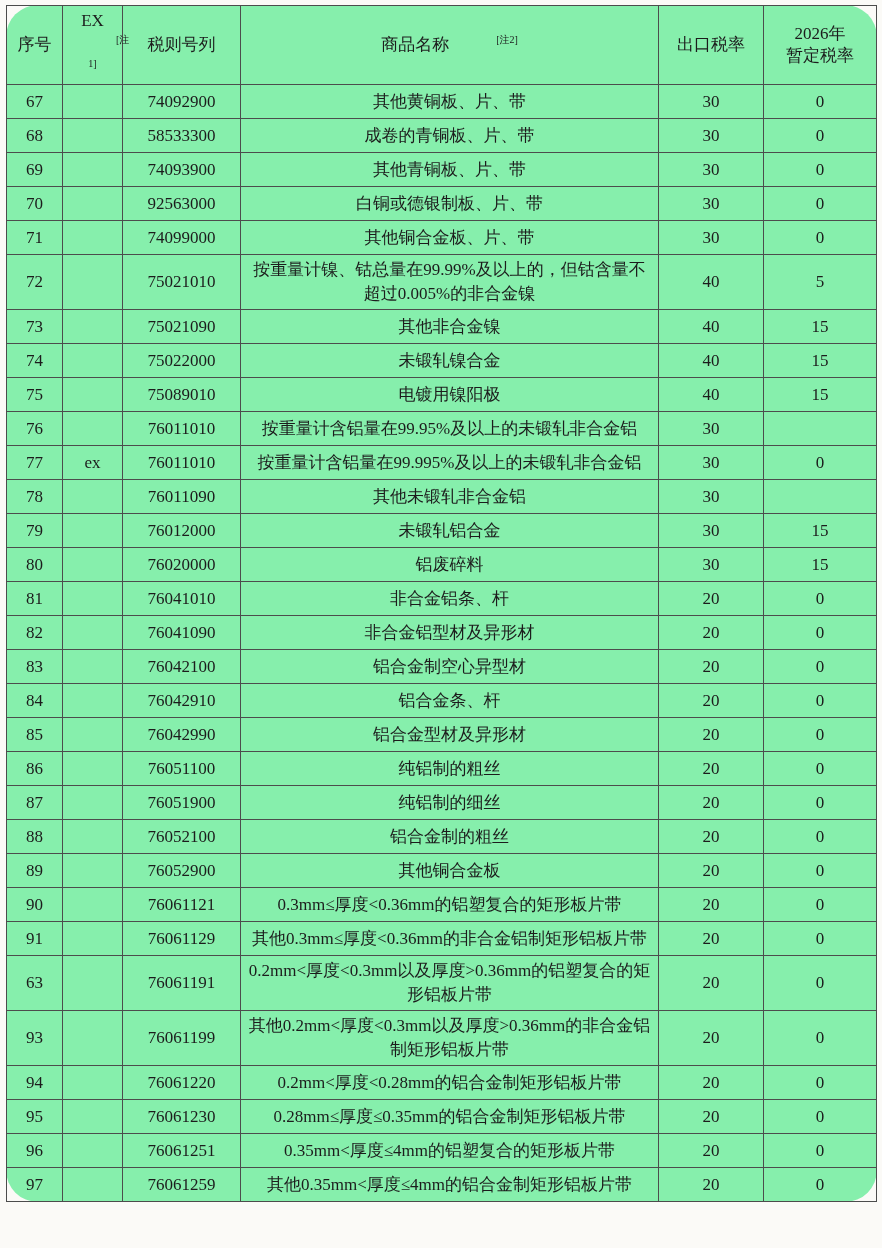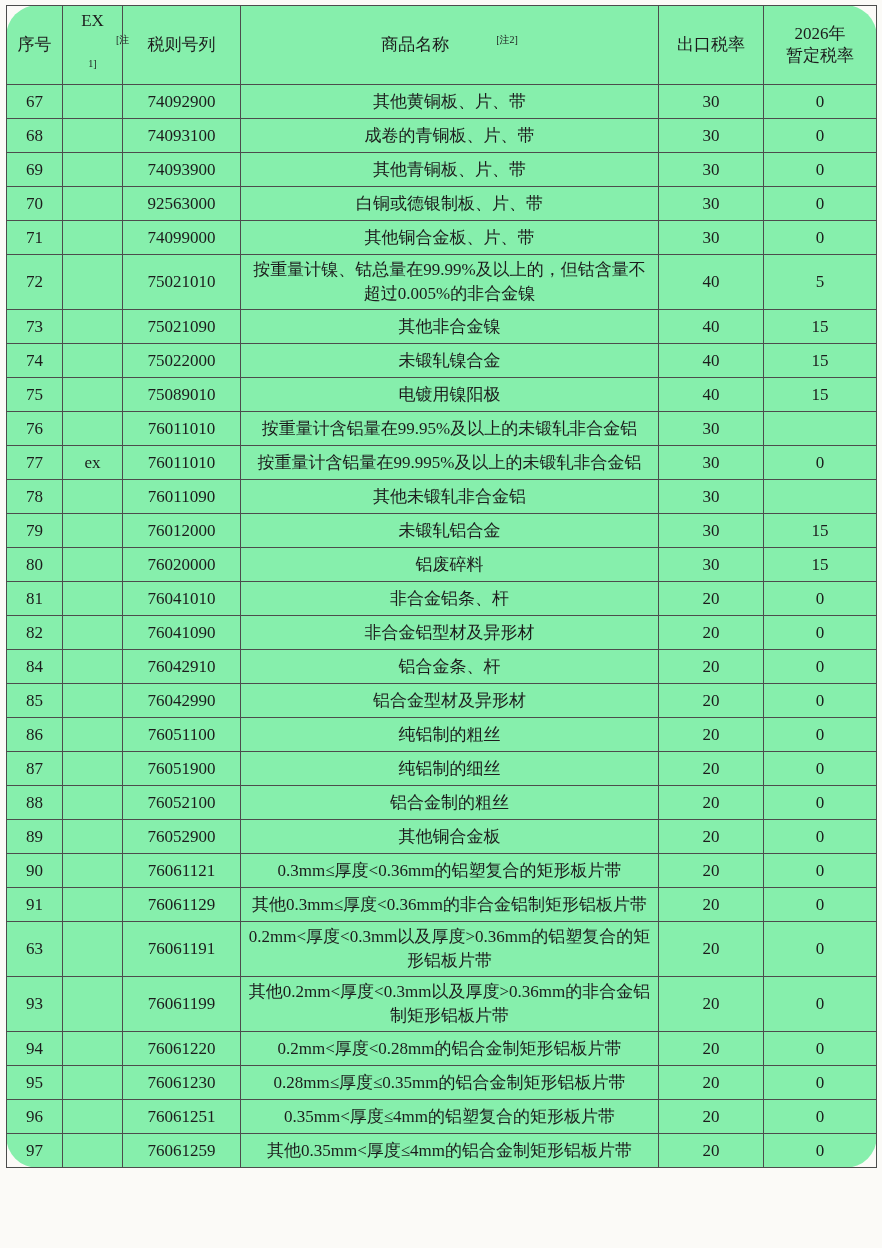--- a/index.html
+++ b/index.html
@@ -92,21 +92,21 @@
     <td class="col-seq">67</td>
     <td class="col-ex"></td>
     <td class="col-code">74092900</td>
     <td class="col-name">其他黄铜板、片、带</td>
     <td class="col-rate">30</td>
     <td class="col-prov">0</td>
   </tr>
       <tr>
     <td class="col-seq">68</td>
     <td class="col-ex"></td>
-    <td class="col-code">74093100</td>
+    <td class="col-code">58533300</td>
     <td class="col-name">成卷的青铜板、片、带</td>
     <td class="col-rate">30</td>
     <td class="col-prov">0</td>
   </tr>
       <tr>
     <td class="col-seq">69</td>
     <td class="col-ex"></td>
     <td class="col-code">74093900</td>
     <td class="col-name">其他青铜板、片、带</td>
     <td class="col-rate">30</td>
@@ -210,20 +210,28 @@
   </tr>
       <tr>
     <td class="col-seq">82</td>
     <td class="col-ex"></td>
     <td class="col-code">76041090</td>
     <td class="col-name">非合金铝型材及异形材</td>
     <td class="col-rate">20</td>
     <td class="col-prov">0</td>
   </tr>
       <tr>
+    <td class="col-seq">83</td>
+    <td class="col-ex"></td>
+    <td class="col-code">76042100</td>
+    <td class="col-name">铝合金制空心异型材</td>
+    <td class="col-rate">20</td>
+    <td class="col-prov">0</td>
+  </tr>
+      <tr>
     <td class="col-seq">84</td>
     <td class="col-ex"></td>
     <td class="col-code">76042910</td>
     <td class="col-name">铝合金条、杆</td>
     <td class="col-rate">20</td>
     <td class="col-prov">0</td>
   </tr>
       <tr>
     <td class="col-seq">85</td>
     <td class="col-ex"></td>

